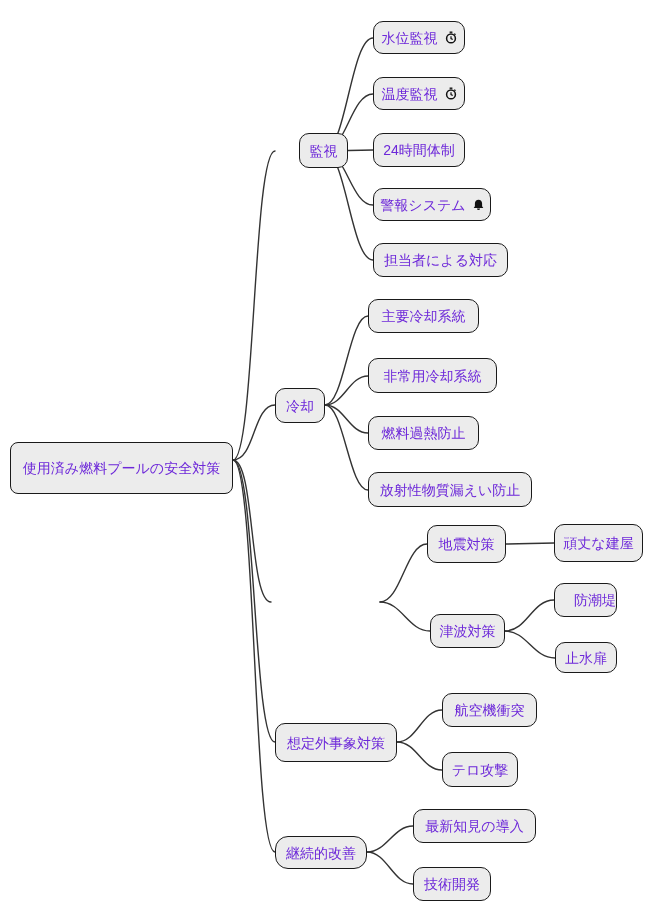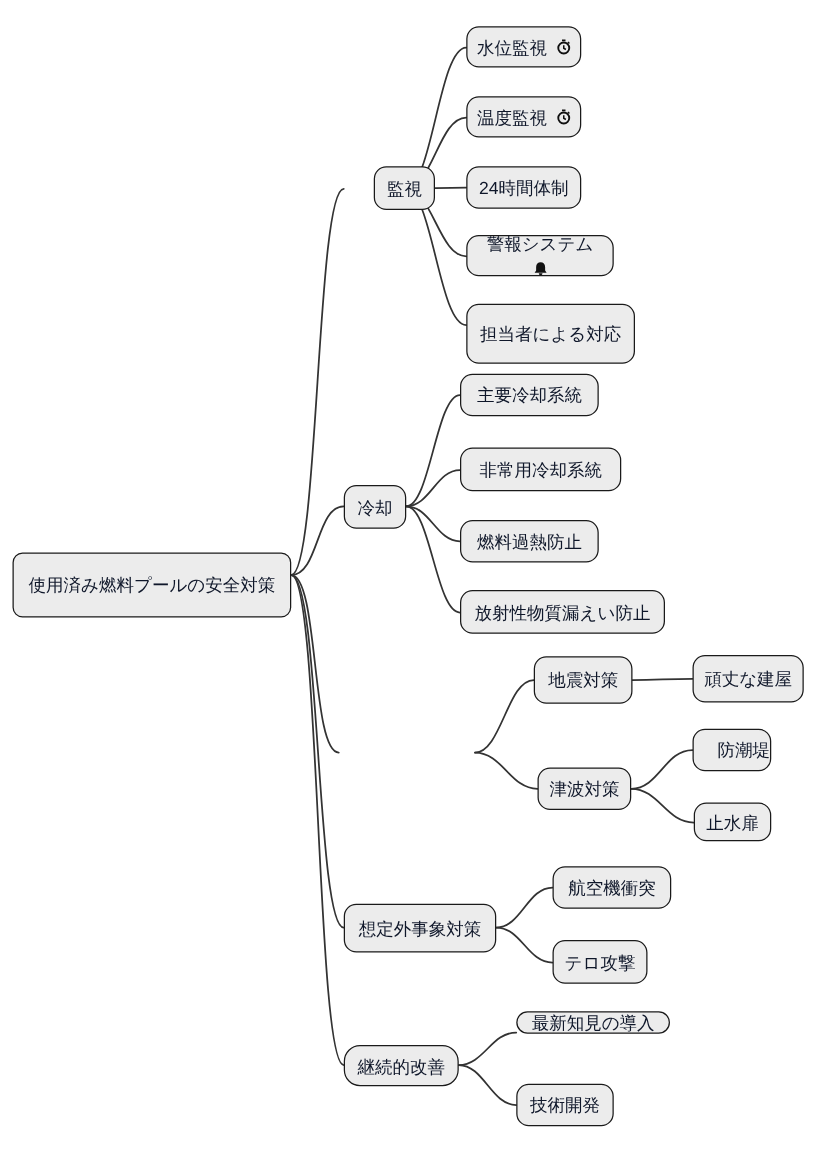--- a/index.html
+++ b/index.html
@@ -4,48 +4,48 @@
 <style>
   html,body{margin:0;padding:0;background:#fff;}
   body{width:656px;height:921px;font-family:"Liberation Sans","DejaVu Sans",sans-serif;}
   .canvas{position:relative;width:656px;height:921px;background:#fff;overflow:hidden;}
   svg.edge-layer{position:absolute;left:0;top:0;width:656px;height:921px;}
   svg.edge-layer path{fill:none;stroke:#333;stroke-width:1.4;stroke-linecap:round;}
   .node{
     position:absolute;box-sizing:border-box;
     display:flex;align-items:center;justify-content:center;gap:7px;
     background:#ececec;border:1.7px solid #1a1a1a;border-radius:10px;
-    font-size:14px;line-height:1;color:#0f172a;white-space:nowrap;
+    font-size:14px;line-height:1;color:#6d28d9;white-space:nowrap;
   }
   .node .lbl{display:inline-block;}
   .node .ic{display:inline-block;flex:0 0 auto;}
   
   .n-root{left:10px;top:442px;width:223px;height:52px;border-radius:8px;}
   .n-b0{left:275px;top:133px;width:49px;height:35px;margin-left:24px;}
   .n-b1{left:275px;top:388px;width:50px;height:35px;}
   .n-b2{left:271px;top:582px;width:109px;height:39px;}
   .n-b3{left:275px;top:723px;width:122px;height:39px;}
   .n-b4{left:275px;top:836px;width:92px;height:33px;border-radius:13px;}
   .n-c00{left:373px;top:21px;width:92px;height:33px;}
   .n-c01{left:373px;top:77px;width:92px;height:33px;}
   .n-c02{left:373px;top:133px;width:92px;height:34px;}
-  .n-c03{left:373px;top:188px;width:118px;height:33px;flex-direction:column;}
-  .n-c04{left:373px;top:243px;width:135px;height:48px;}
+  .n-c03{left:373px;top:188px;width:118px;height:33px;}
+  .n-c04{left:373px;top:243px;width:135px;height:34px;}
   .n-c10{left:368px;top:299px;width:111px;height:34px;}
   .n-c11{left:368px;top:358px;width:129px;height:35px;}
   .n-c12{left:368px;top:416px;width:111px;height:34px;}
   .n-c13{left:368px;top:472px;width:164px;height:35px;}
   .n-c20{left:427px;top:525px;width:79px;height:38px;}
   .n-c21{left:430px;top:614px;width:75px;height:34px;}
   .n-g200{left:554px;top:524px;width:89px;height:38px;}
   .n-g210{left:554px;top:583px;width:63px;height:34px;justify-content:flex-end;}
   .n-g211{left:555px;top:642px;width:62px;height:31px;}
   .n-c30{left:442px;top:693px;width:95px;height:34px;}
   .n-c31{left:442px;top:752px;width:76px;height:35px;}
-  .n-c40{left:413px;top:809px;width:123px;height:18px;}
+  .n-c40{left:413px;top:809px;width:123px;height:34px;}
   .n-c41{left:413px;top:867px;width:78px;height:34px;}
 </style>
 </head>
 <body>
 
 <div class="canvas">
 
   <svg class="edge-layer" viewBox="0 0 656 921" xmlns="http://www.w3.org/2000/svg">
 
     <path d="M233,460 C255,460 253,151 275,151"></path>

